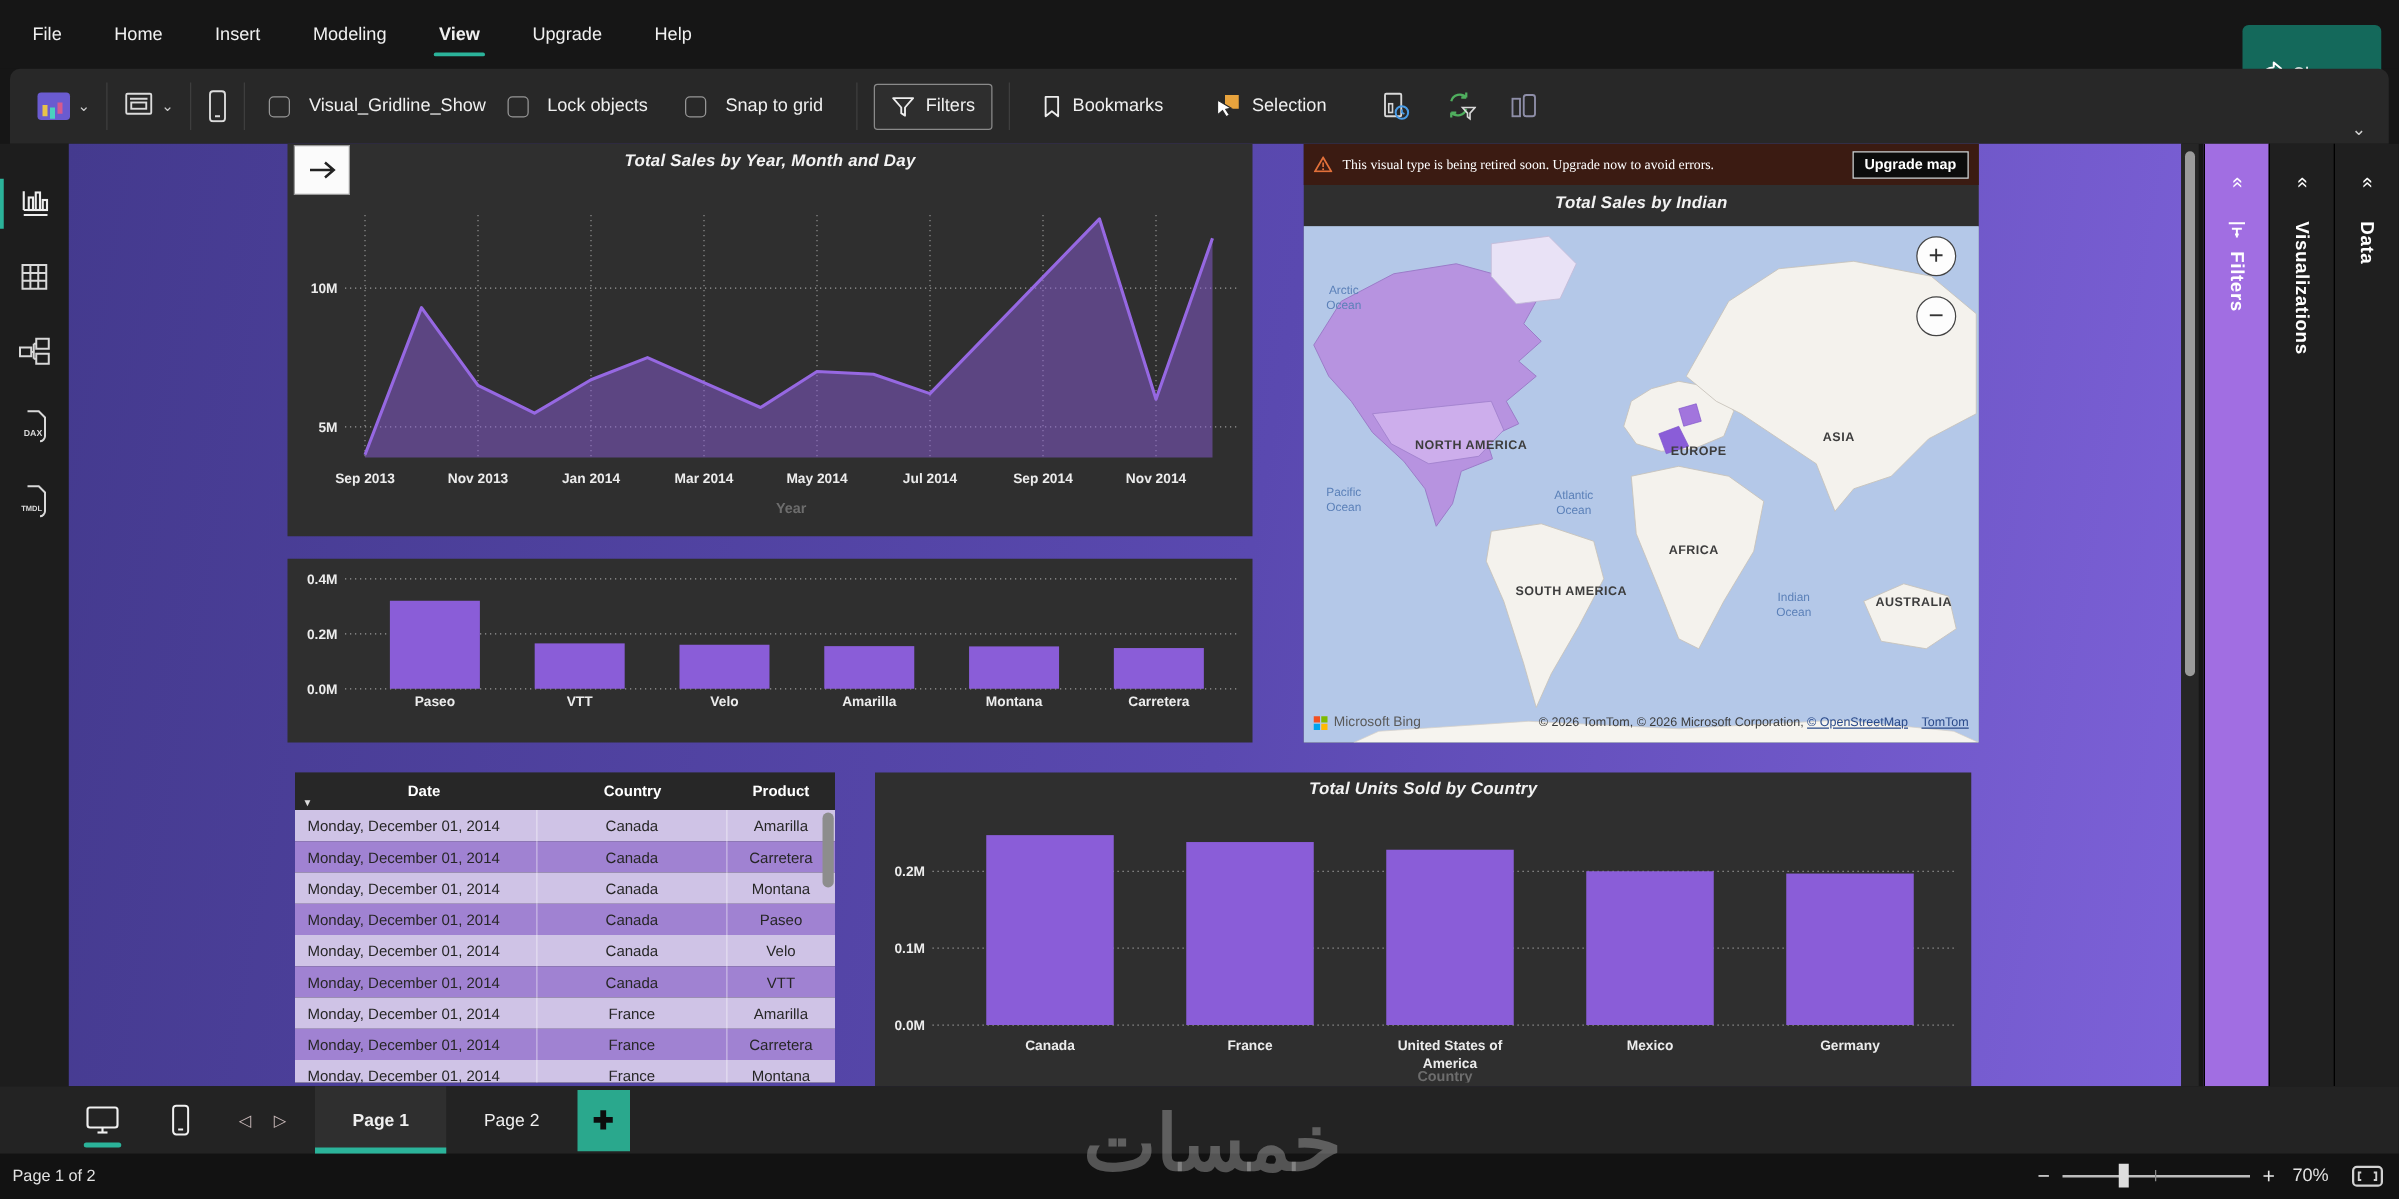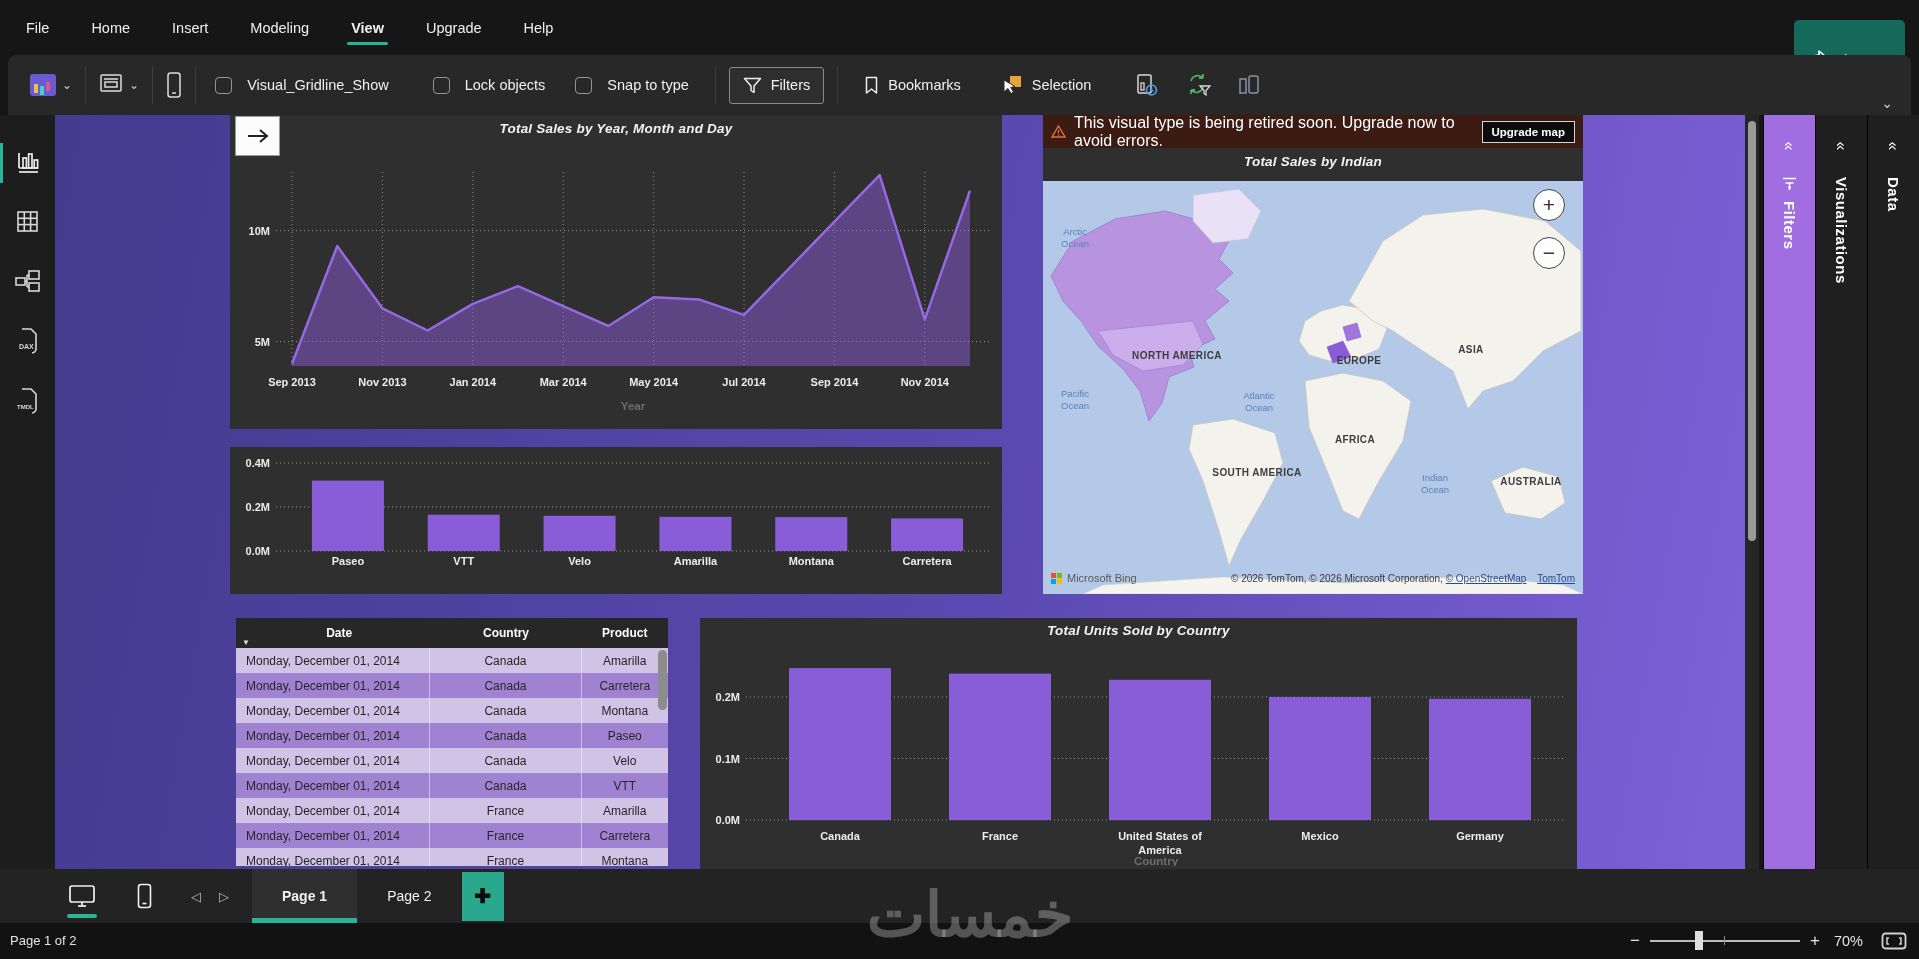--- a/index.html
+++ b/index.html
@@ -30,21 +30,21 @@
   .sb-item.active::before{content:"";position:absolute;left:0;top:4px;bottom:4px;width:3px;background:#2bb39a;}
   
   #canvas{position:absolute;left:55px;top:115px;width:1690px;height:754px;
     background:linear-gradient(100deg,#443a8e 0%,#5a49b0 55%,#7d61d8 100%);overflow:hidden;}
   .visual{position:absolute;background:#2f2f2f;}
   .vtitle{color:#f2f2f2;font-size:13.5px;font-weight:bold;font-style:italic;text-align:center;padding-top:6px;letter-spacing:.2px;}
   
   #drill-btn{position:absolute;left:181px;top:2px;width:43px;height:38px;background:#fbfbfb;display:flex;align-items:center;justify-content:center;cursor:pointer;box-shadow:0 0 0 1px #999;}
   
   #map-banner{height:33px;background:#3b1b12;display:flex;align-items:center;padding:0 8px;gap:8px;}
-  #map-banner .warn-text{color:#fff;font-size:16px;flex:1;}
+  #map-banner .warn-text{color:#fff;font-size:11px;flex:1;font-family:Liberation Serif, serif;}
   #upgrade-btn{background:#0c0c0c;border:1px solid #d6d6d6;color:#fff;font-size:11.5px;font-weight:bold;padding:4px 9px;cursor:pointer;white-space:nowrap;}
   #map-area{position:absolute;left:0;top:66px;width:540px;height:413px;background:#b4c8e8;overflow:hidden;}
   .map-zoom{position:absolute;width:32px;height:32px;border-radius:50%;background:#fdfdfd;border:1.5px solid #444;color:#333;font-size:21px;display:flex;align-items:center;justify-content:center;cursor:pointer;}
   #map-attrib{position:absolute;left:0;bottom:10px;width:100%;display:flex;justify-content:space-between;align-items:center;padding:0 8px;font-size:10px;color:#3c3c3c;}
   #bing-logo{display:flex;align-items:center;gap:5px;color:#5a5a5a;font-size:11px;}
   .bing-sq{width:11px;height:11px;display:grid;grid-template-columns:5px 5px;grid-gap:1px;}
   .bing-sq i{display:block;width:5px;height:5px;}
   #map-attrib a{color:#2a4a8a;text-decoration:underline;}
   
   #ptable{width:100%;height:100%;overflow:hidden;font-size:12px;color:#262626;}
@@ -134,27 +134,27 @@
     <svg width="16" height="26" viewBox="0 0 16 26" fill="none" stroke="#dcdcdc" stroke-width="1.5">
         <rect x="2" y="1" width="12" height="24" rx="2.5"></rect>
         <line x1="6" y1="21" x2="10" y2="21"></line>
       </svg>
   </div>
   <div class="rb-sep"></div>
   <div class="rb-group" style="margin-left:6px">
     <span class="chk"></span>
     <span class="chk-label">Visual_Gridline_Show</span>
   </div>
-  <div class="rb-group" style="margin-left:44px">
+  <div class="rb-group" style="margin-left:17px">
     <span class="chk"></span>
     <span class="chk-label">Lock objects</span>
   </div>
   <div class="rb-group" style="margin-left:30px">
     <span class="chk"></span>
-    <span class="chk-label">Snap to type</span>
+    <span class="chk-label">Snap to grid</span>
   </div>
   <div class="rb-sep" style="margin-left:26px"></div>
   <div class="rb-btn boxed">
     <svg width="19" height="17" viewBox="0 0 19 17" fill="none" stroke="#ededed" stroke-width="1.5" stroke-linejoin="round">
         <path d="M1.5 1.5 H17.5 L11 9 V15.5 L8 13.5 V9 Z"></path>
       </svg>
     <span>Filters</span>
   </div>
   <div class="rb-sep"></div>
   <div class="rb-btn">

